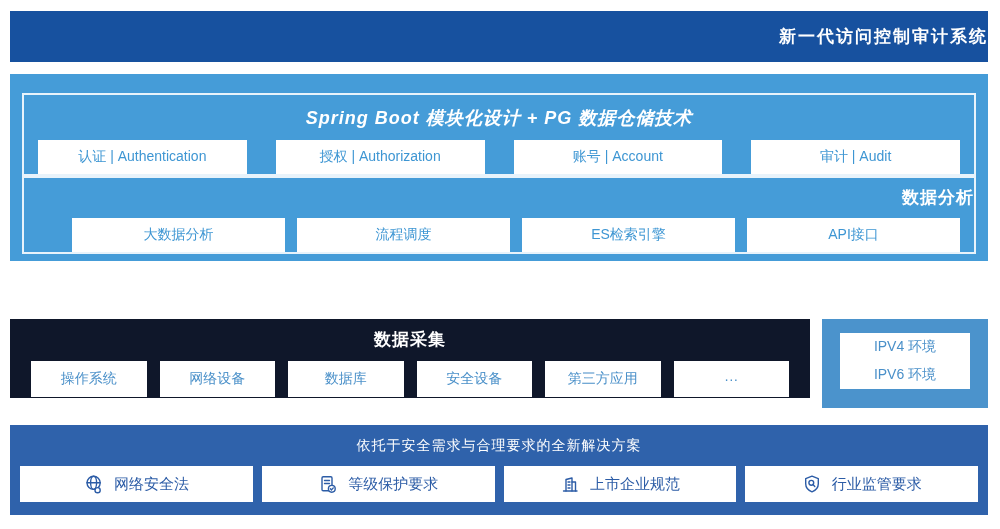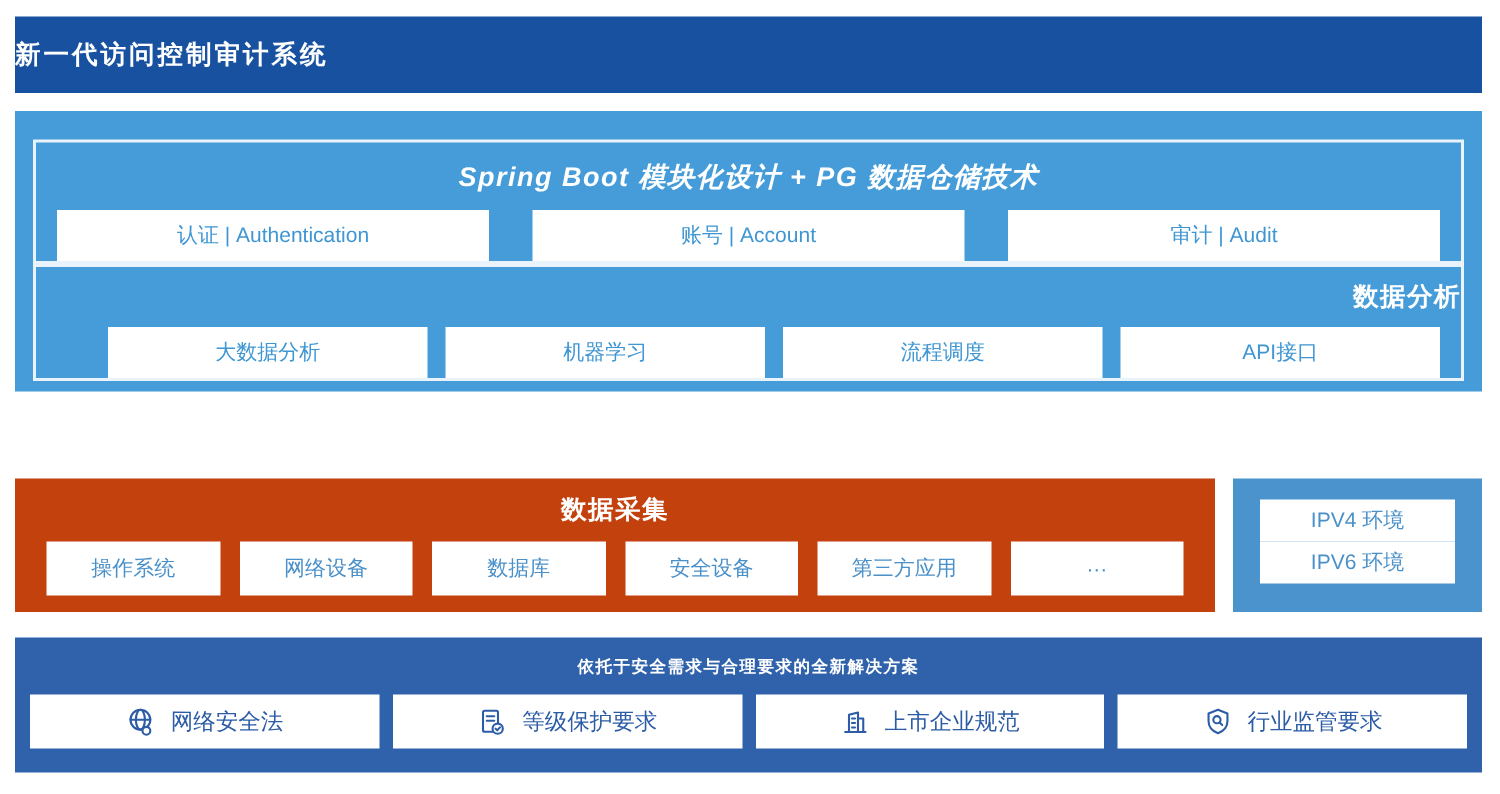--- a/index.html
+++ b/index.html
@@ -9,21 +9,21 @@
     font-family: "Liberation Sans", "DejaVu Sans", sans-serif;
     position: relative;
     overflow: hidden;
   }
   .page { position: absolute; inset: 0; background: #ffffff; }
 
   
   .banner {
     position: absolute; left: 10px; top: 11px; width: 978px; height: 51px;
     background: #17519F;
-    display: flex; align-items: center; justify-content: flex-start;
+    display: flex; align-items: center; justify-content: flex-end;
   }
   .banner .title {
     color: #ffffff; font-size: 17px; font-weight: bold; letter-spacing: 2px;
   }
 
   
   .platform {
     position: absolute; left: 10px; top: 74px; width: 978px; height: 187px;
     background: #459CD8;
     padding: 19px 12px 20px 12px;
@@ -44,22 +44,22 @@
   .sub-modules .box-row { gap: 29px; }
   .sub-analysis .box-row { gap: 12px; padding-left: 48px; }
   .wbox {
     background: #ffffff; flex: 1; height: 34px;
     display: flex; align-items: center; justify-content: center;
     color: #3E96D3; font-size: 14px; white-space: nowrap;
   }
 
   
   .collect {
-    position: absolute; left: 10px; top: 319px; width: 800px; height: 89px;
-    background: #c2410c;
+    position: absolute; left: 10px; top: 319px; width: 800px; height: 79px;
+    background: #0f172a;
   }
   .collect-title {
     color: #ffffff; font-size: 17px; font-weight: bold; text-align: center;
     letter-spacing: 1px; padding: 9px 0 10px 0;
   }
   .collect .box-row { padding: 0 21px; gap: 13px; }
   .collect .wbox { height: 36px; color: #4A90C9; }
 
   .ipv {
     position: absolute; left: 822px; top: 319px; width: 166px; height: 89px;
@@ -68,21 +68,21 @@
     display: flex; flex-direction: column; justify-content: flex-start;
   }
   .ipv .wbox { flex: none; height: 28px; width: 100%; color: #4A90C9; }
 
   
   .solution {
     position: absolute; left: 10px; top: 425px; width: 978px; height: 90px;
     background: #2F62AB;
   }
   .solution-title {
-    color: #ffffff; font-size: 11px; font-weight: bold; text-align: center;
+    color: #ffffff; font-size: 14px; font-weight: normal; text-align: center;
     letter-spacing: 1px; padding: 12px 0 11px 0;
   }
   .solution .box-row { padding: 0 10px; gap: 9px; }
   .solution .wbox { height: 36px; gap: 10px; color: #2C5CA6; font-size: 15px; }
   .icon { display: inline-flex; width: 20px; height: 20px; }
   .icon svg { width: 20px; height: 20px; stroke: #2C5CA6; fill: none;
               stroke-width: 1.4; stroke-linecap: round; stroke-linejoin: round; }
 </style>
 </head>
 <body>
@@ -92,31 +92,32 @@
   <div class="banner">
     <div class="title">新一代访问控制审计系统</div>
   </div>
 
   <div class="platform">
 
     <div class="sub sub-modules">
       <div class="sub-title">Spring Boot 模块化设计 + PG 数据仓储技术</div>
       <div class="box-row">
         <div class="wbox">认证 | Authentication</div>
+        <div class="wbox">授权 | Authorization</div>
         <div class="wbox">账号 | Account</div>
         <div class="wbox">审计 | Audit</div>
       </div>
     </div>
 
     <div class="sub sub-analysis">
       <div class="sub-title">数据分析</div>
       <div class="box-row">
         <div class="wbox">大数据分析</div>
-        <div class="wbox">机器学习</div>
         <div class="wbox">流程调度</div>
+        <div class="wbox">ES检索引擎</div>
         <div class="wbox">API接口</div>
       </div>
     </div>
 
   </div>
 
   <div class="collect">
     <div class="collect-title">数据采集</div>
     <div class="box-row">
       <div class="wbox">操作系统</div>

